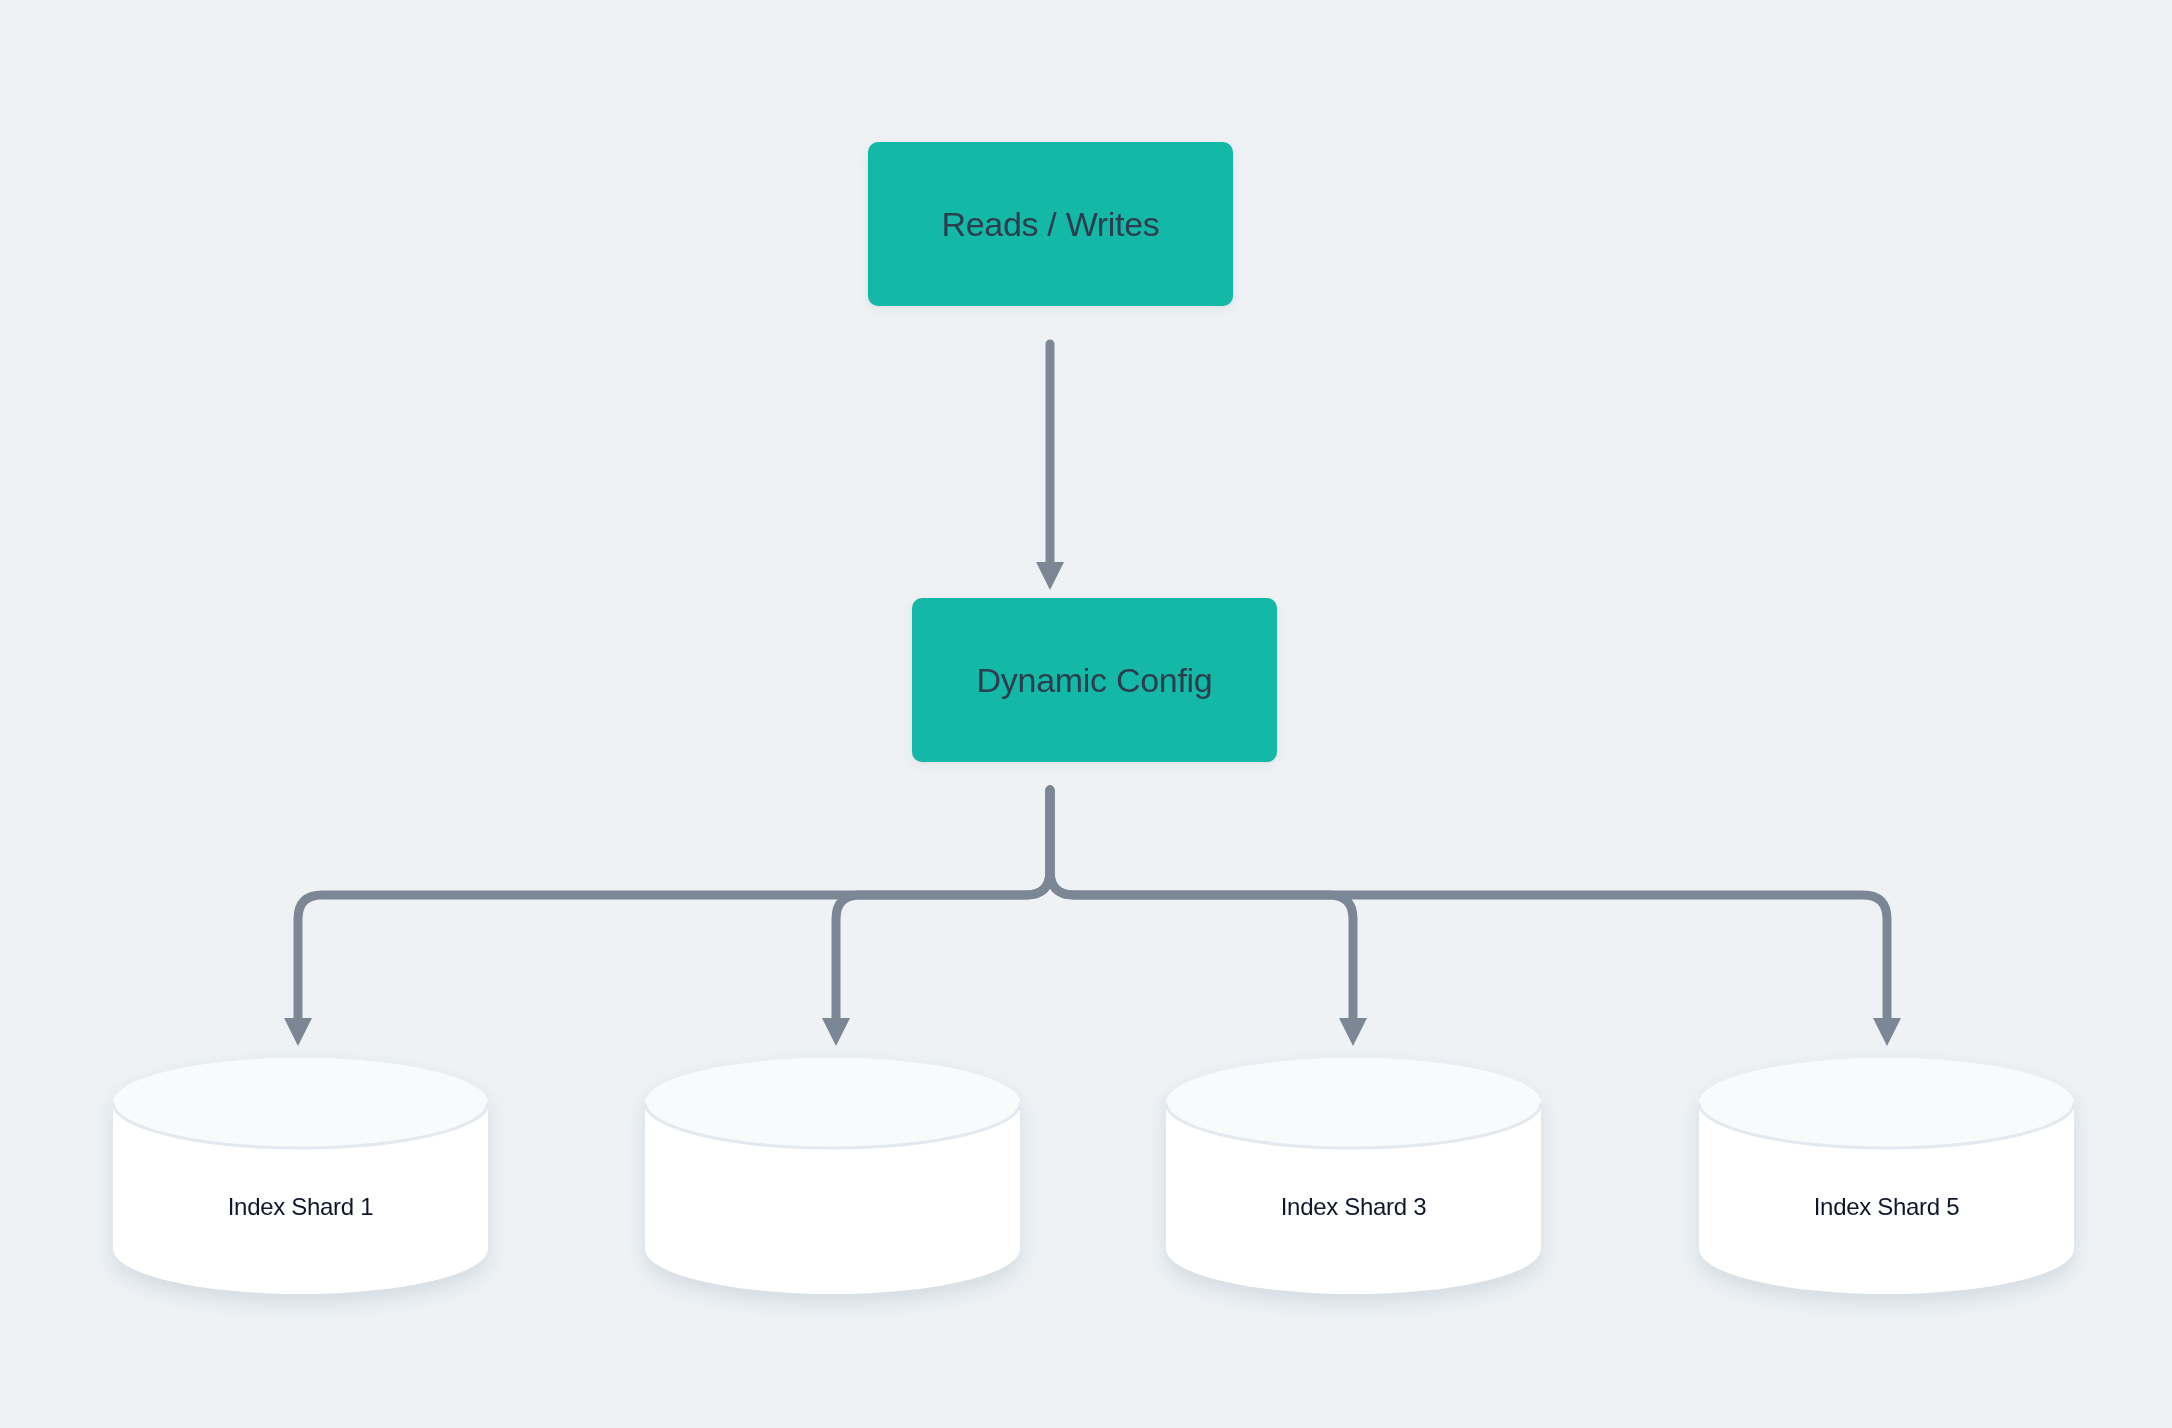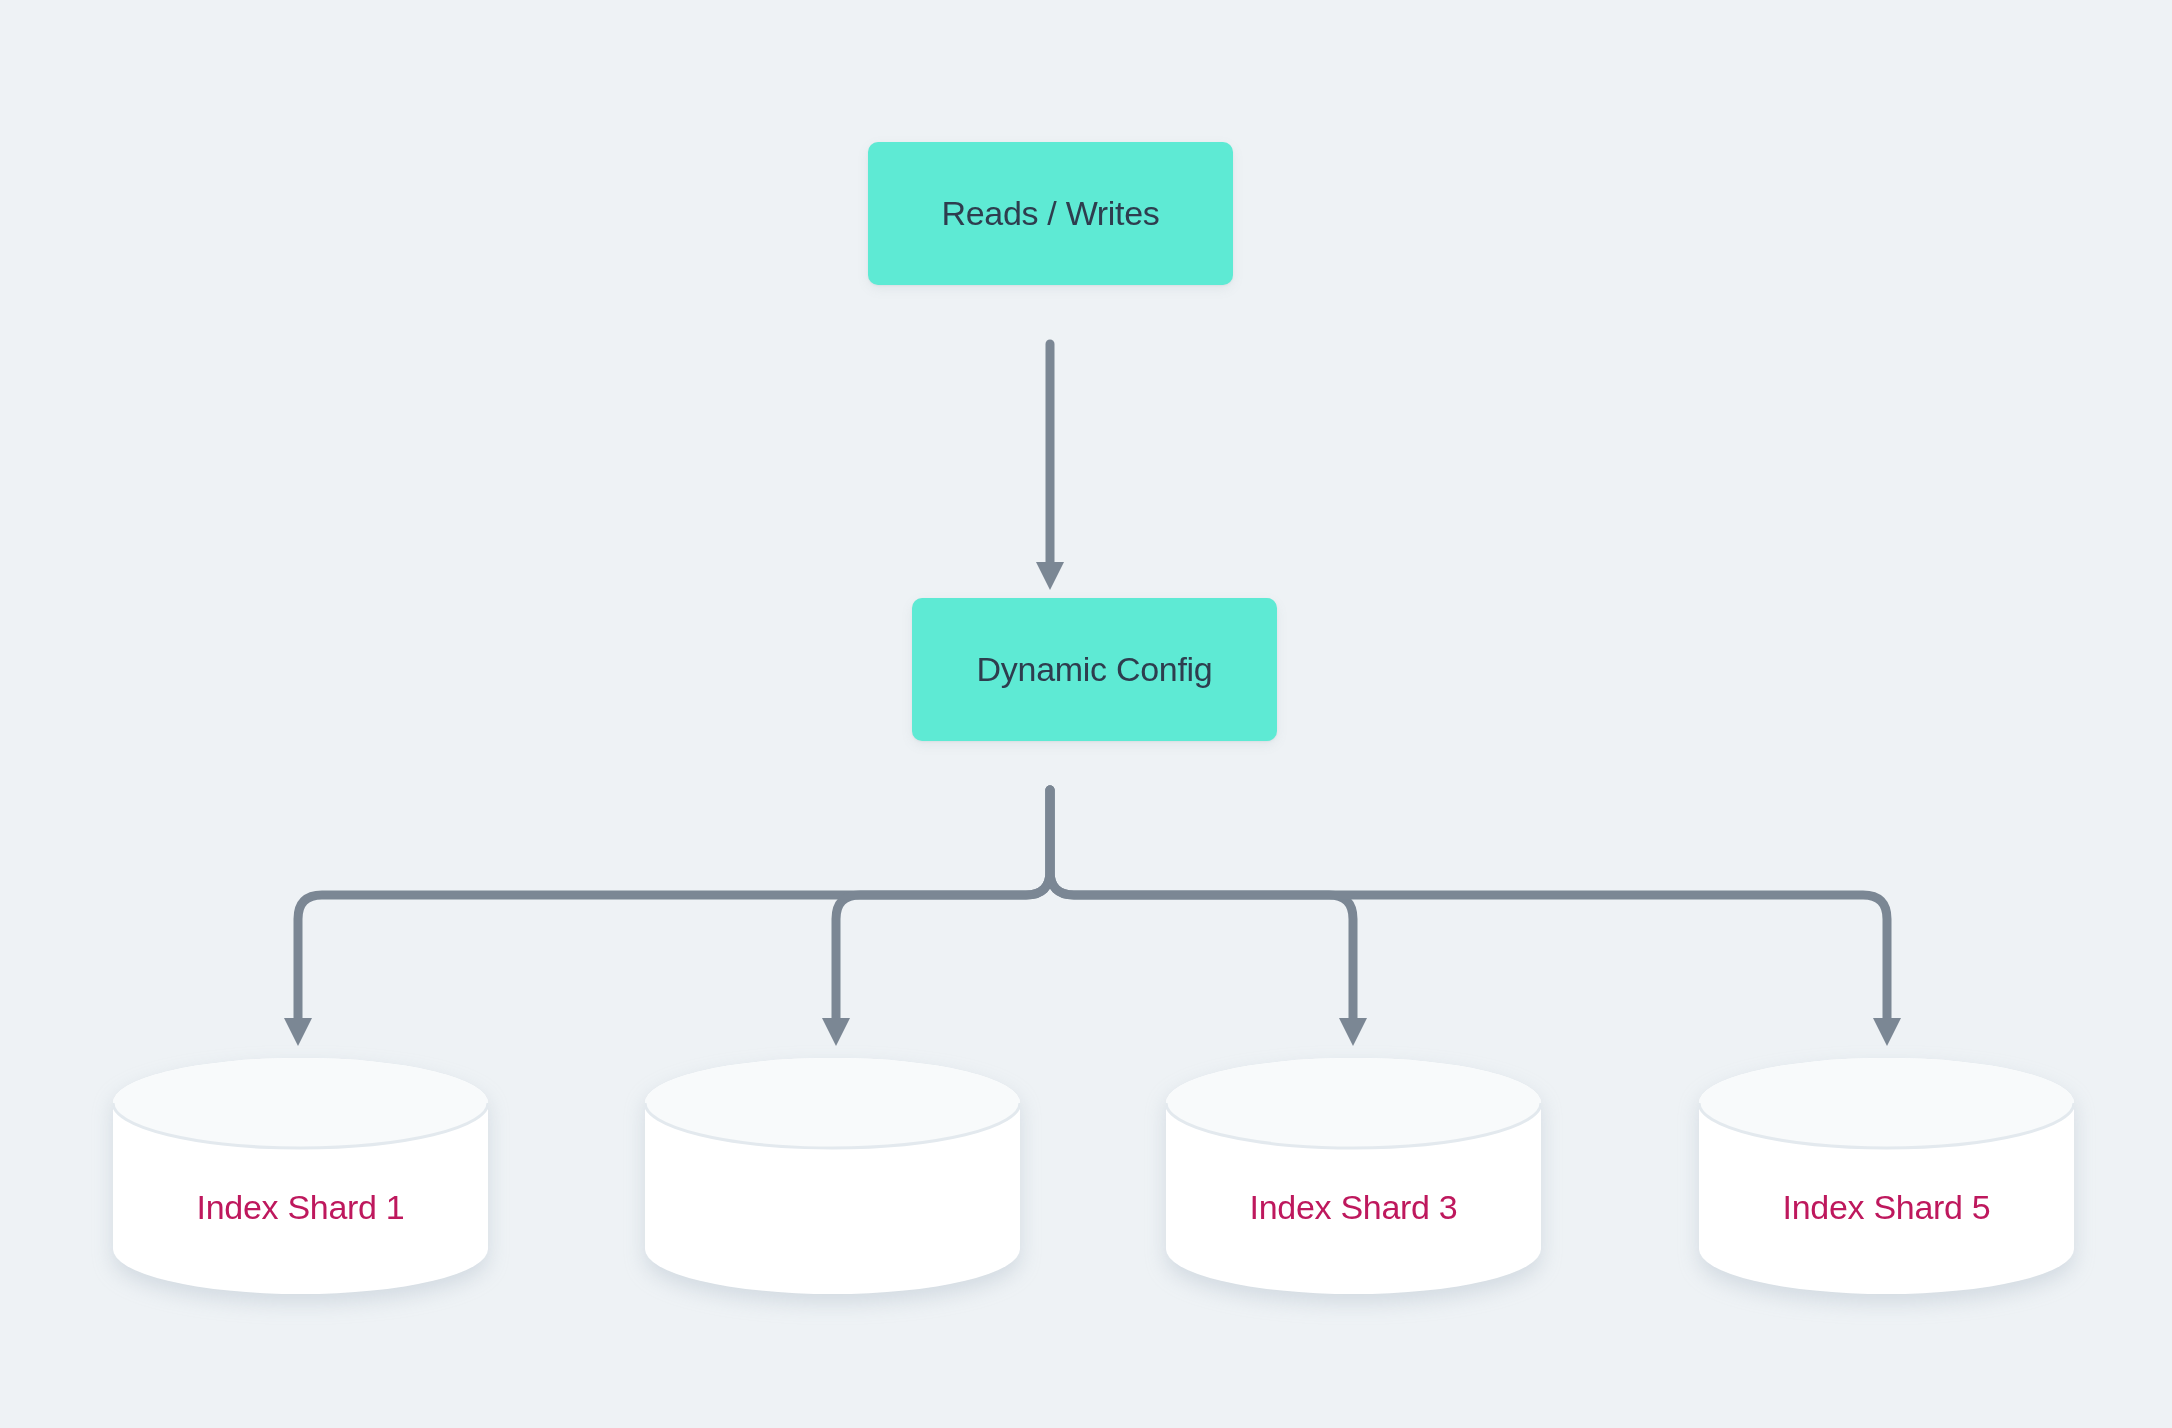--- a/index.html
+++ b/index.html
@@ -12,22 +12,22 @@
     width: 2172px;
     height: 1428px;
     background: #eef2f5;
     font-family: "Liberation Sans", sans-serif;
     overflow: hidden;
   }
   
   .rect-node {
     position: absolute;
     width: 365px;
-    height: 143px;
-    background: #5eead4;
+    height: 164px;
+    background: #14b8a6;
     border-radius: 10px;
     box-shadow: 0 1px 2px rgba(120, 136, 152, 0.10), 0 4px 12px rgba(120, 136, 152, 0.10);
     display: flex;
     align-items: center;
     justify-content: center;
   }
   .rect-node .node-label {
     font-size: 34px;
     letter-spacing: -0.3px;
     color: #2e3d4e;
@@ -65,23 +65,23 @@
   }
   .cyl-node .node-label {
     position: absolute;
     left: 0;
     top: 120px;
     width: 100%;
     height: 58px;
     display: flex;
     align-items: center;
     justify-content: center;
-    font-size: 34px;
+    font-size: 24px;
     letter-spacing: -0.3px;
-    color: #be185d;
+    color: #0f172a;
   }
   .shard-1 { left: 113px;  }
   .shard-2 { left: 645px;  }
   .shard-3 { left: 1166px; }
   .shard-4 { left: 1699px; }
 </style>
 </head>
 <body>
 
 <div class="canvas">

